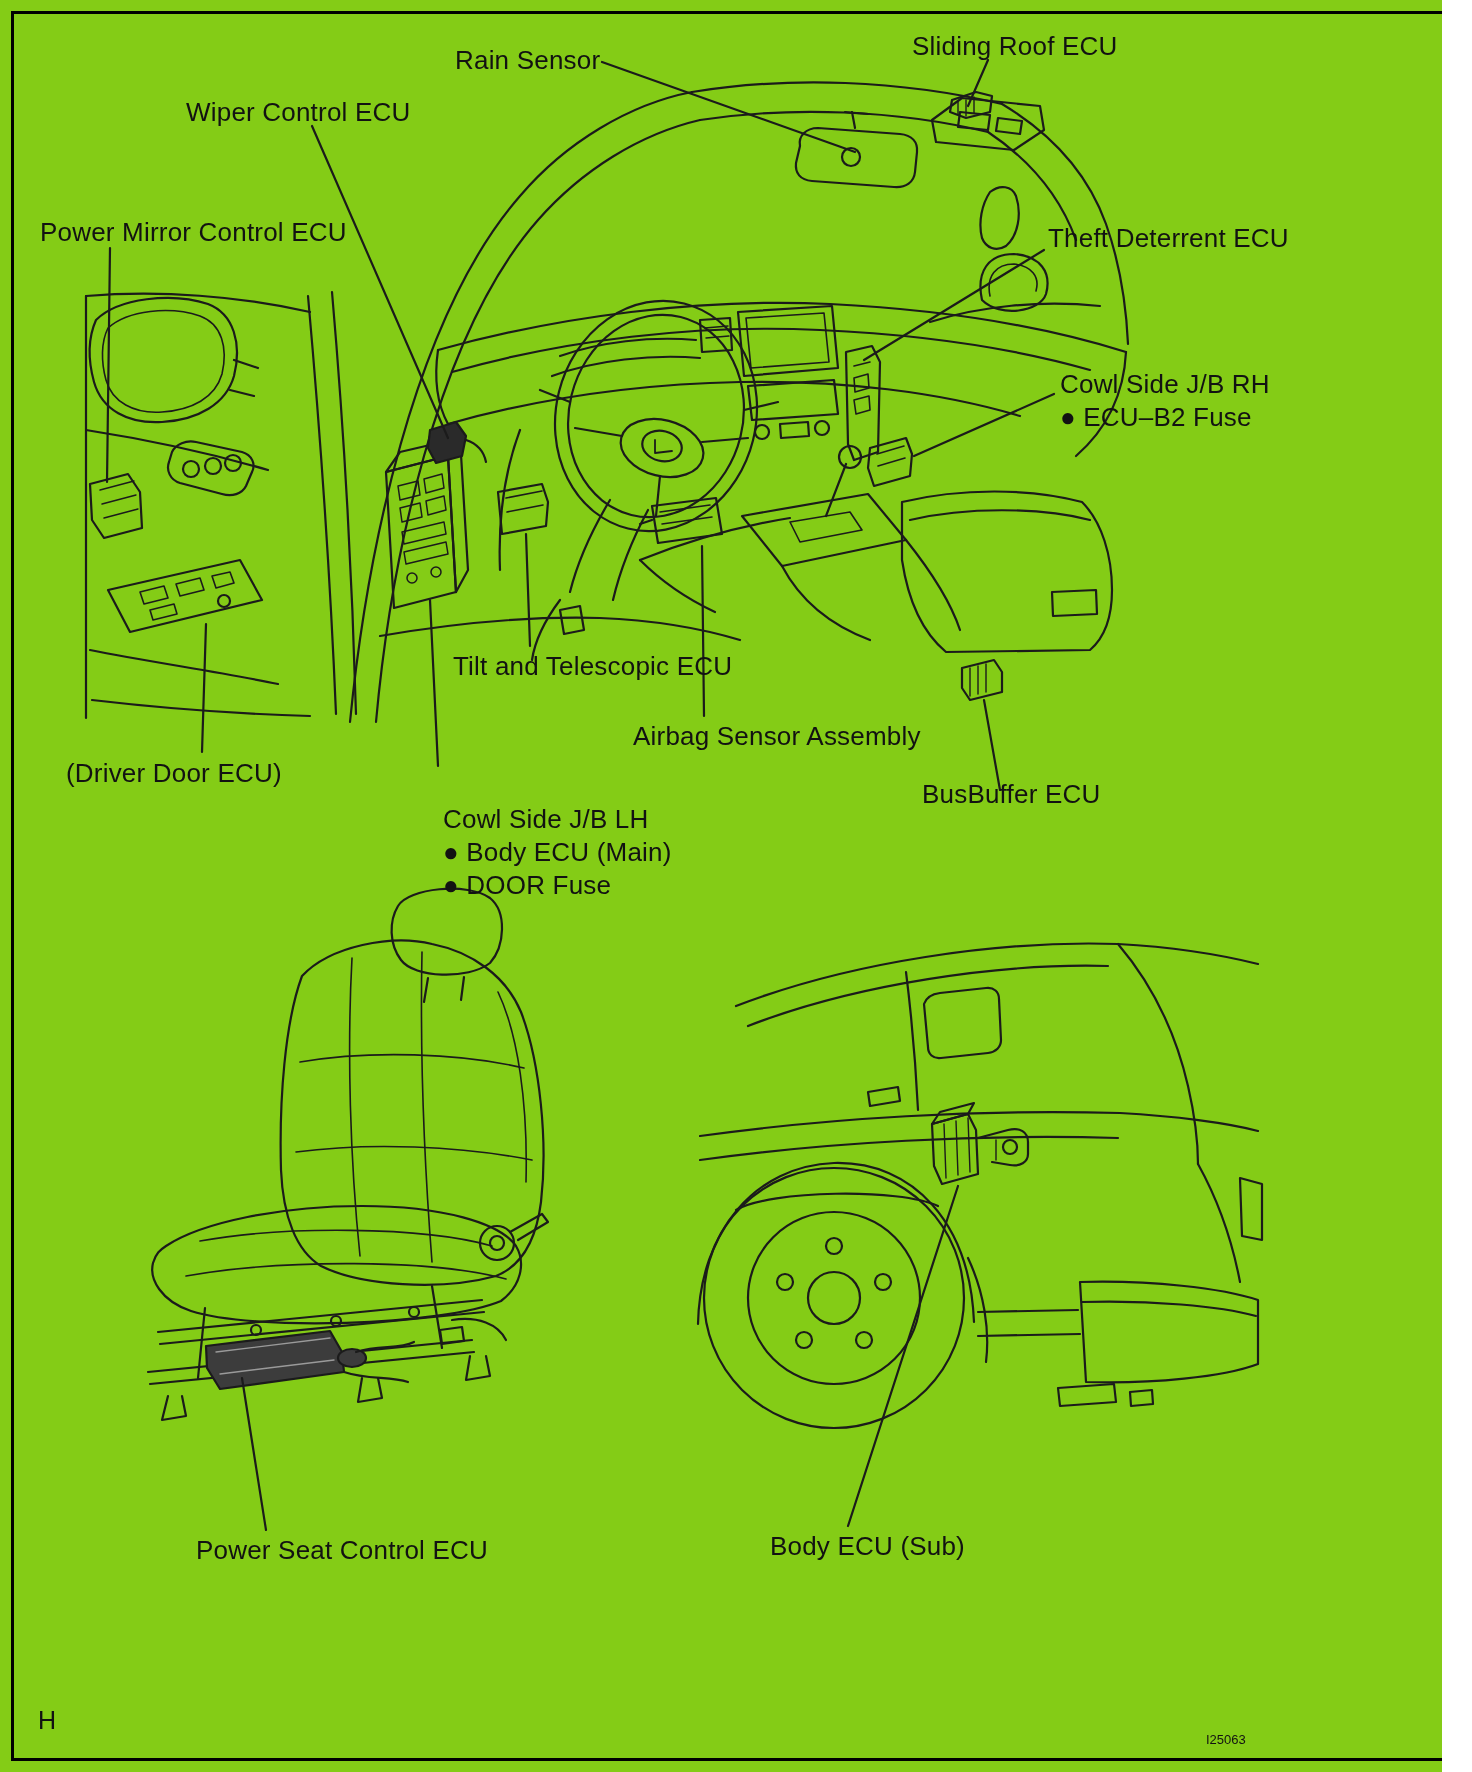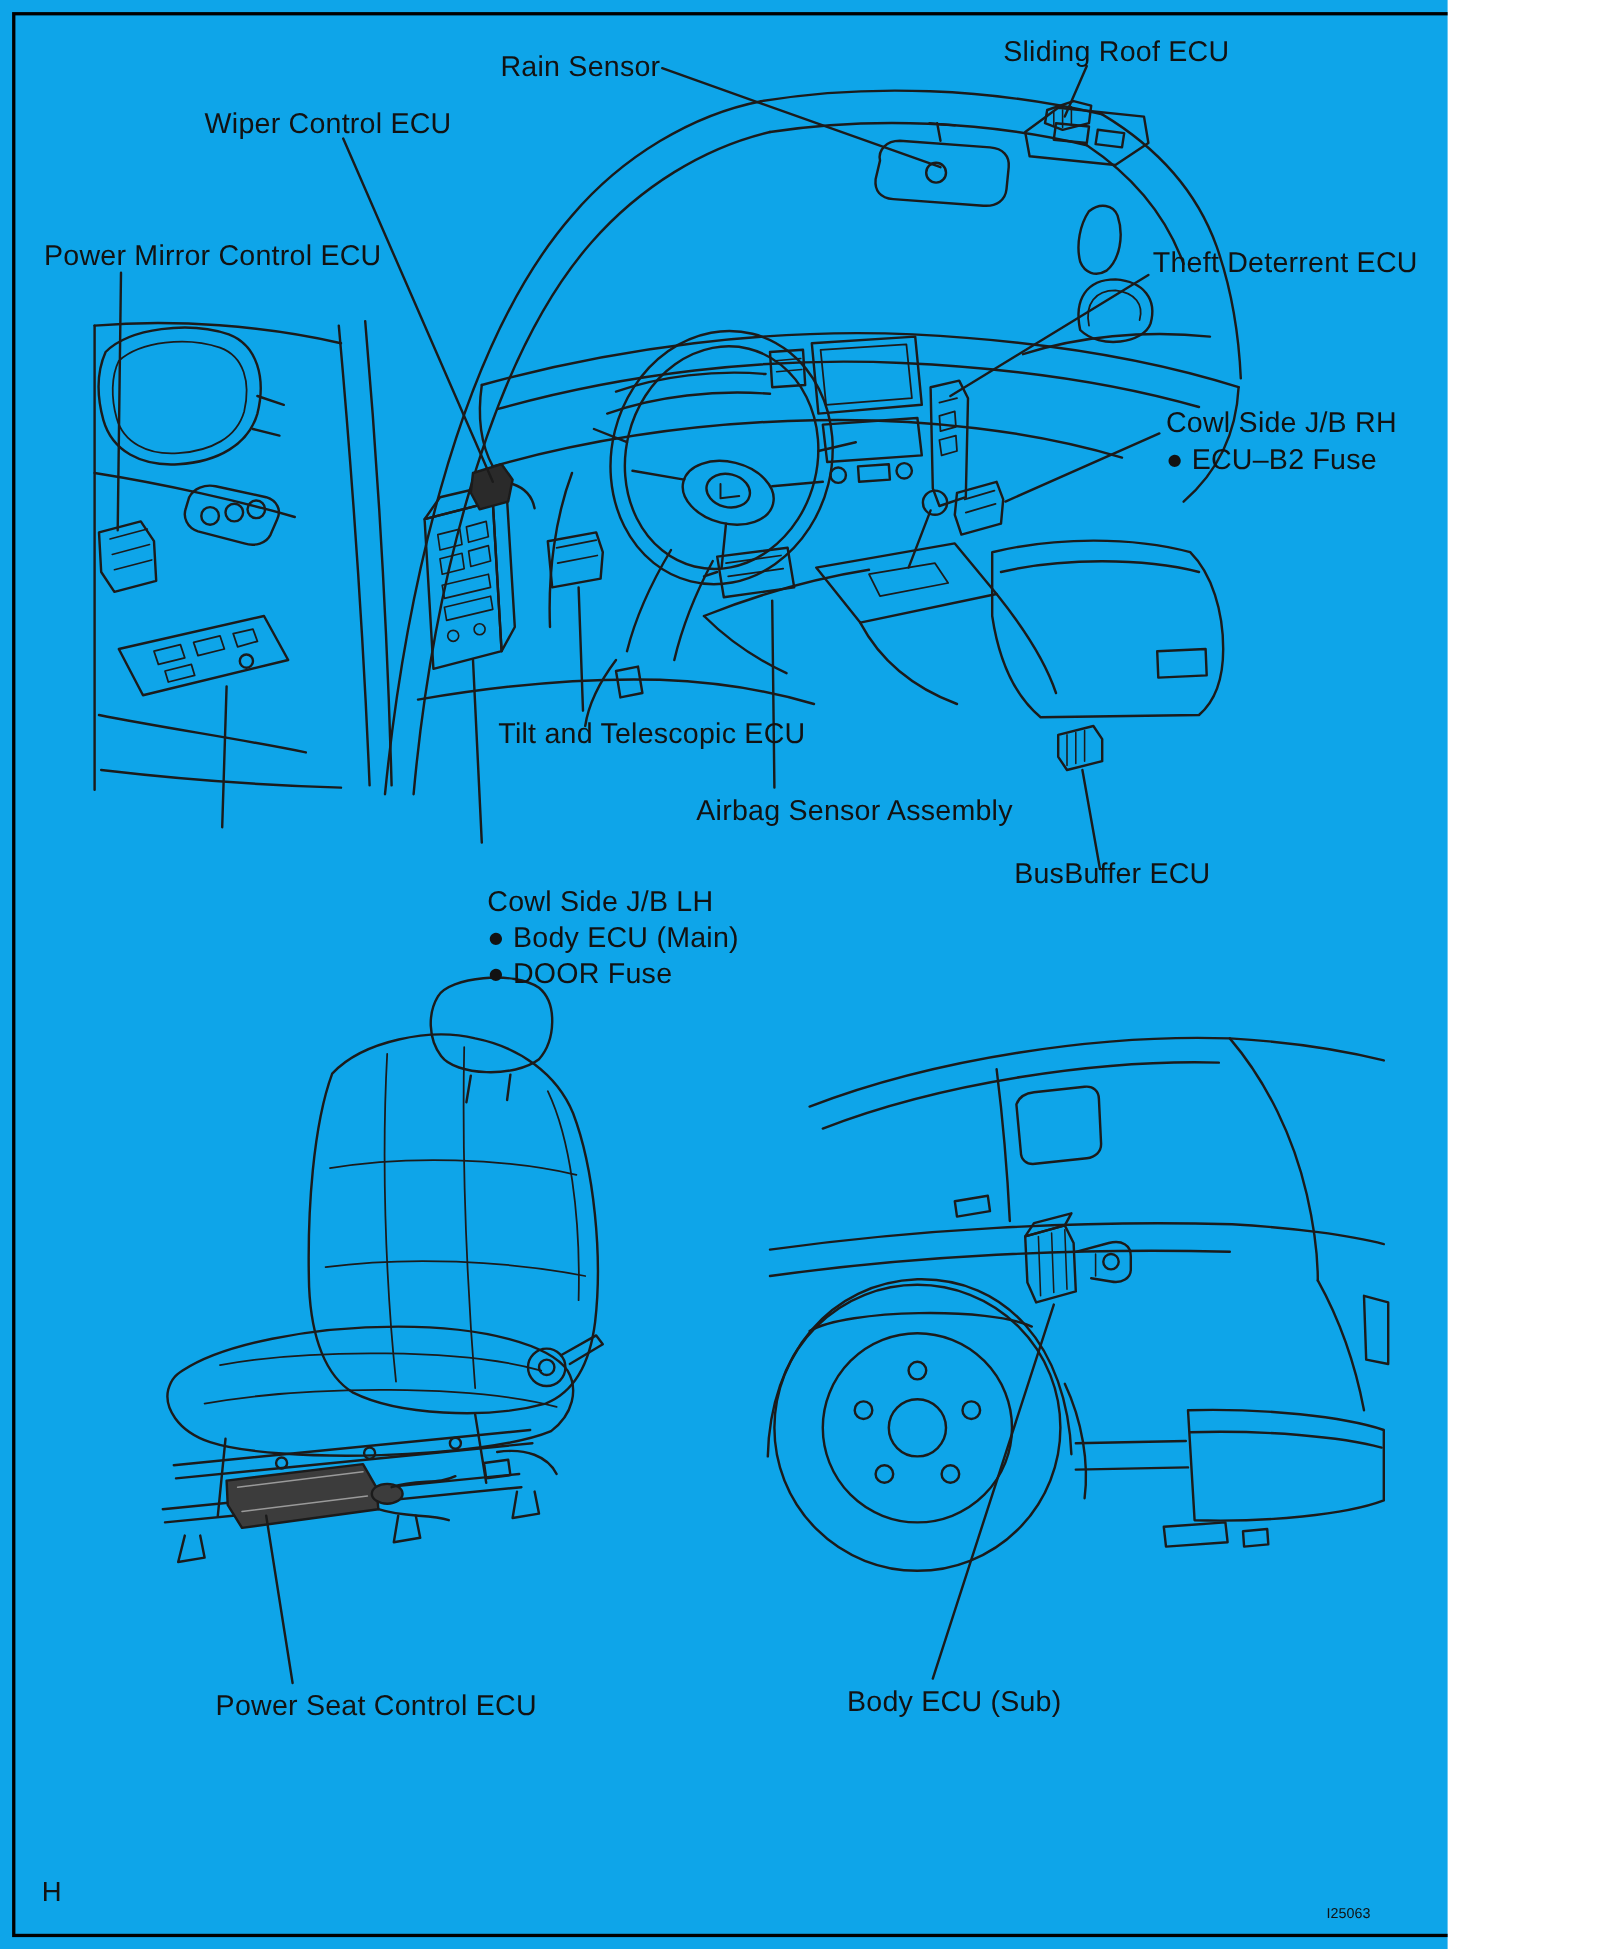--- a/index.html
+++ b/index.html
@@ -1,17 +1,17 @@
 <!DOCTYPE html>
 <html><head>
 <meta charset="utf-8">
 <style>
   *{box-sizing:border-box}
   html,body{margin:0;padding:0;background:#ffffff}
-  .page{position:relative;width:1316px;height:1772px;background:#0ea5e9;
+  .page{position:relative;width:1442px;height:1772px;background:#84cc16;
         font-family:"Liberation Sans","DejaVu Sans",sans-serif;color:#121212;overflow:hidden}
   .frame{position:absolute;left:11px;top:11px;width:1450px;height:1750px;border:3px solid #000}
   svg.art{position:absolute;left:0;top:0}
   .callout{position:absolute;font-size:26px;line-height:33px;white-space:nowrap;letter-spacing:.2px}
   .callout .line{display:block}
   .figure-id{position:absolute;font-size:13px}
   .footer-mark{position:absolute;font-size:25px}
 </style>
 </head>
 <body>
@@ -267,20 +267,21 @@
 
   <div class="callout" style="left:1060px;top:368px">
     <span class="line">Cowl Side J/B RH</span>
     <span class="line">● ECU–B2 Fuse</span>
   </div>
 
   <div class="callout" style="left:453px;top:650px">Tilt and Telescopic ECU</div>
   <div class="callout" style="left:633px;top:720px">Airbag Sensor Assembly</div>
 
   <div class="callout" style="left:66px;top:757px">
+    <span class="line">(Driver Door ECU)</span>
   </div>
 
   <div class="callout" style="left:443px;top:803px">
     <span class="line">Cowl Side J/B LH</span>
     <span class="line">● Body ECU (Main)</span>
     <span class="line">● DOOR Fuse</span>
   </div>
 
   <div class="callout" style="left:922px;top:778px">BusBuffer ECU</div>
   <div class="callout" style="left:196px;top:1534px">Power Seat Control ECU</div>

